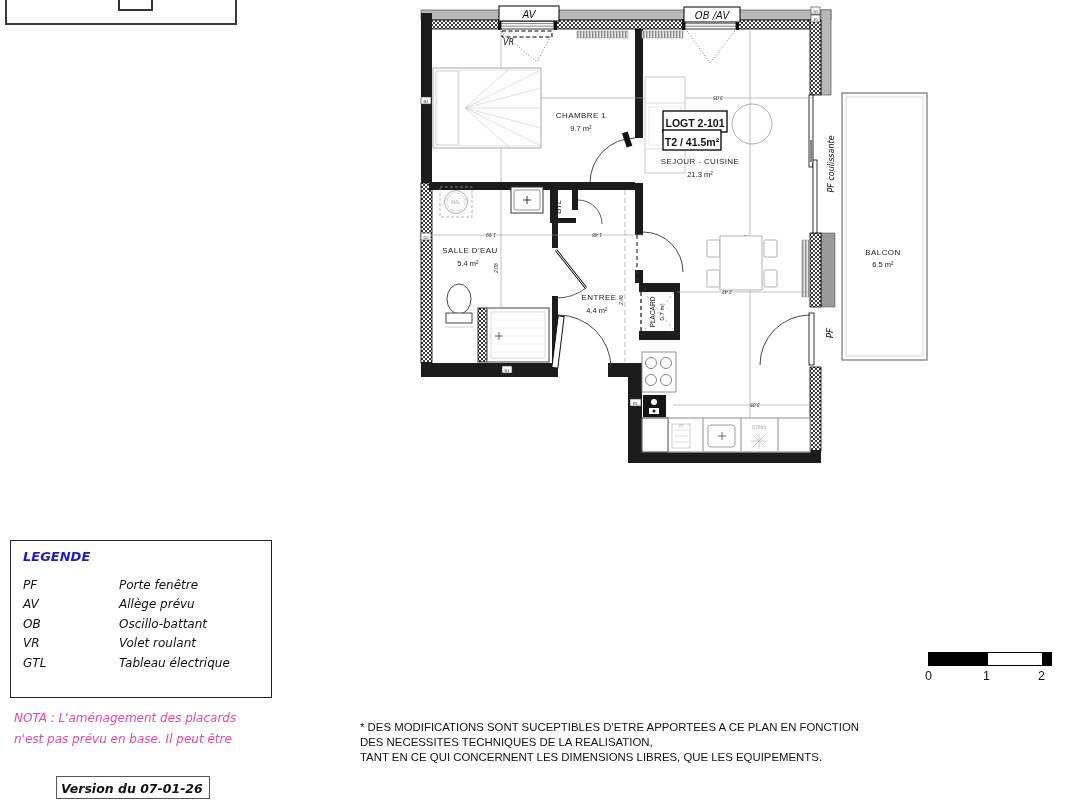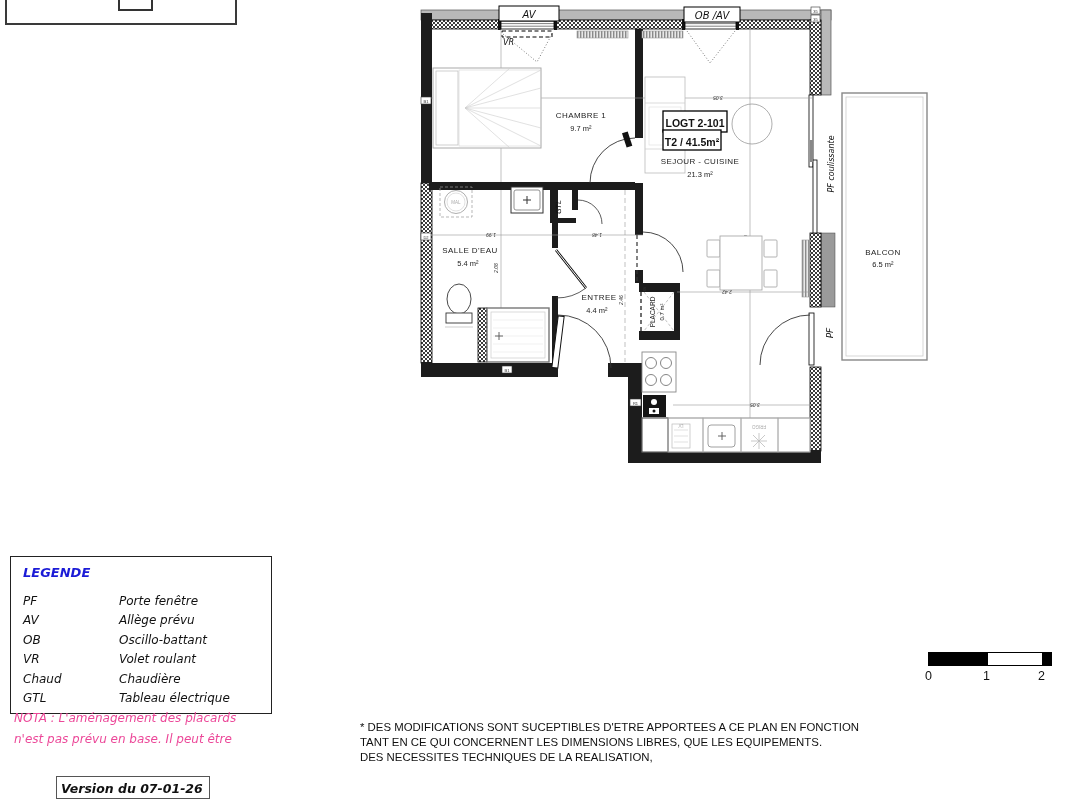--- a/index.html
+++ b/index.html
@@ -13,21 +13,21 @@
   text{font-family:"Liberation Sans",sans-serif;}
   .rl{font-size:8px;fill:#222;letter-spacing:.4px;}
   .ra{font-size:7.5px;fill:#222;}
   .dim{font-size:5px;font-style:italic;fill:#333;}
   .mk{font-size:4px;fill:#333;}
   .wlabel{font-size:10px;font-style:italic;font-family:"DejaVu Sans",sans-serif;fill:#111;}
   .flabel{font-size:8px;font-style:italic;font-family:"DejaVu Sans",sans-serif;fill:#111;}
   .logt{font-size:10.5px;font-weight:bold;fill:#111;}
   .appl{font-size:4.5px;fill:#aaa;}
   
-  .legend{position:absolute;left:10px;top:540px;width:260px;height:156px;border:1.5px solid #222;background:#fff;margin-top:16px;}
+  .legend{position:absolute;left:10px;top:540px;width:260px;height:156px;border:1.5px solid #222;background:#fff;}
   .legend-title{position:absolute;left:12px;top:8px;font-family:"DejaVu Sans",sans-serif;
      font-style:italic;font-weight:bold;font-size:13px;}
   .legend-rows{position:absolute;left:12px;top:34px;right:8px;}
   .legend-row{display:flex;height:19.5px;align-items:center;font-family:"DejaVu Sans",sans-serif;
      font-style:italic;font-size:12px;color:#111;}
   .legend-abbr{width:96px;}
   
   .nota{position:absolute;left:14px;top:708px;font-family:"DejaVu Sans",sans-serif;
      font-style:italic;font-size:12px;line-height:21px;color:#ec4899;}
   .version{position:absolute;left:8px;top:776px;border:1.5px solid #555;background:#fff;
@@ -350,40 +350,36 @@
       </div>
       <div class="legend-row">
         <span class="legend-abbr">OB</span>
         <span>Oscillo-battant</span>
       </div>
       <div class="legend-row">
         <span class="legend-abbr">VR</span>
         <span>Volet roulant</span>
       </div>
       <div class="legend-row">
-        <span class="legend-abbr">Chaud</span>
-        <span>Chaudière</span>
-      </div>
-      <div class="legend-row">
         <span class="legend-abbr">GTL</span>
         <span>Tableau électrique</span>
       </div>
     </div>
   </div>
 
   <div class="nota">
     <div>NOTA : L'aménagement des placards</div>
     <div>n'est pas prévu en base. Il peut être</div>
   </div>
   <div class="version">Version du 07-01-26</div>
 
   <div class="disclaimer">
     <div>* DES MODIFICATIONS SONT SUCEPTIBLES D'ETRE APPORTEES A CE PLAN EN FONCTION</div>
+    <div>DES NECESSITES TECHNIQUES DE LA REALISATION,</div>
     <div>TANT EN CE QUI CONCERNENT LES DIMENSIONS LIBRES, QUE LES EQUIPEMENTS.</div>
-    <div>DES NECESSITES TECHNIQUES DE LA REALISATION,</div>
   </div>
 
   <div class="scalebar">
     <div class="sb-track">
       <div class="sb-black"></div>
       <div class="sb-white"></div>
       <div class="sb-cap"></div>
     </div>
     <div class="sb-labels">
       <span class="sb-0">0</span>

